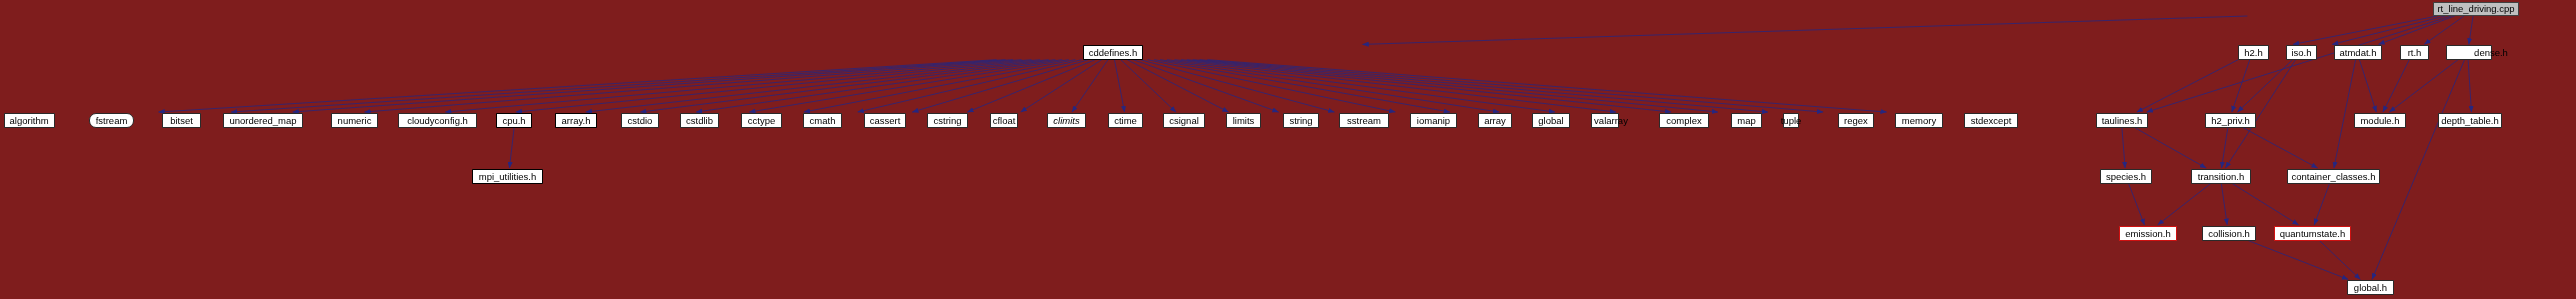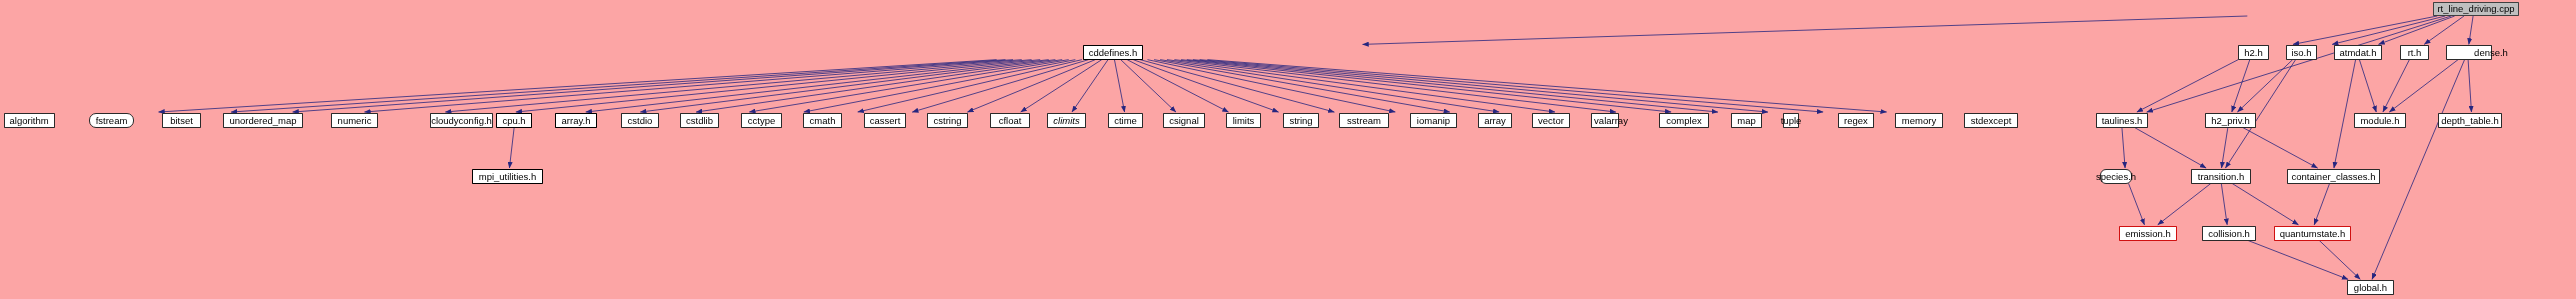--- a/index.html
+++ b/index.html
@@ -1,16 +1,16 @@
 <!DOCTYPE html>
 <html style="font-size:11.7px"><head>
 <meta charset="utf-8">
 <style>
   html,body{margin:0;padding:0;background:#ffffff;}
-  #graph{position:relative;width:2576px;height:299px;background:#fca5a5;
+  #graph{position:relative;width:2576px;height:299px;background:#7f1d1d;
          font-family:"Liberation Sans",sans-serif;overflow:hidden;}
   .node{position:absolute;box-sizing:border-box;border:0.7px solid #2a2a2a;
         background:#ffffff;color:#000000;font-size:9.5px;line-height:1;
         display:flex;align-items:center;justify-content:center;
         white-space:nowrap;height:14.6px;border-radius:0.7px;}
   .node.root{background:#bfbfbf;border:0.7px solid #404040;}
   .node.bold{border-width:1.2px;border-color:#000000;}
   .node.red{border-color:#d01010;color:#000000;}
   svg.edges{position:absolute;left:0;top:0;width:2576px;height:299px;
             overflow:visible;pointer-events:none;}
@@ -96,52 +96,52 @@
       <div class="node" style="left: 2238px; top: 45px; width: 31px;">h2.h</div>
       <div class="node" style="left: 2286px; top: 45px; width: 31px;">iso.h</div>
       <div class="node" style="left: 2334px; top: 45px; width: 48px;">atmdat.h</div>
       <div class="node" style="left: 2400px; top: 45px; width: 29px;">rt.h</div>
       <div class="node" style="left: 2446px; top: 45px; width: 45px; padding-left: 44px;">dense.h</div>
       <div class="node" style="left: 3.6px; top: 113px; width: 51px;">algorithm</div>
       <div class="node" style="left: 89px; top: 113px; width: 45px; border-radius: 7px;">fstream</div>
       <div class="node" style="left: 162px; top: 113px; width: 39px;">bitset</div>
       <div class="node" style="left: 223px; top: 113px; width: 80px;">unordered_map</div>
       <div class="node" style="left: 331px; top: 113px; width: 47px;">numeric</div>
-      <div class="node" style="left: 398px; top: 113px; width: 63px; margin-left: 32px;">cloudyconfig.h</div>
+      <div class="node" style="left: 398px; top: 113px; width: 79px;">cloudyconfig.h</div>
       <div class="node bold" style="left: 496px; top: 113px; width: 36px;">cpu.h</div>
       <div class="node bold" style="left: 555px; top: 113px; width: 42px;">array.h</div>
       <div class="node" style="left: 621px; top: 113px; width: 38px;">cstdio</div>
       <div class="node" style="left: 680px; top: 113px; width: 39px;">cstdlib</div>
       <div class="node" style="left: 741px; top: 113px; width: 41px;">cctype</div>
       <div class="node" style="left: 803px; top: 113px; width: 39px;">cmath</div>
       <div class="node" style="left: 864px; top: 113px; width: 42px;">cassert</div>
       <div class="node" style="left: 927px; top: 113px; width: 41px;">cstring</div>
-      <div class="node" style="left: 990px; top: 113px; width: 40px;">cfloat</div>
+      <div class="node" style="left: 990px; top: 113px; width: 28px;">cfloat</div>
       <div class="node" style="left: 1047px; top: 113px; width: 39px; font-style: italic;">climits</div>
       <div class="node" style="left: 1108px; top: 113px; width: 35px;">ctime</div>
       <div class="node" style="left: 1163px; top: 113px; width: 42px;">csignal</div>
       <div class="node" style="left: 1226px; top: 113px; width: 35px;">limits</div>
       <div class="node" style="left: 1283px; top: 113px; width: 36px;">string</div>
       <div class="node" style="left: 1339px; top: 113px; width: 50px;">sstream</div>
       <div class="node" style="left: 1410px; top: 113px; width: 47px;">iomanip</div>
       <div class="node" style="left: 1478px; top: 113px; width: 34px;">array</div>
-      <div class="node" style="left: 1532px; top: 113px; width: 38px;">vector</div>
+      <div class="node" style="left: 1532px; top: 113px; width: 38px;">global</div>
       <div class="node" style="left: 1591px; top: 113px; width: 28px; padding-left: 12px;">valarray</div>
       <div class="node" style="left: 1659px; top: 113px; width: 50px;">complex</div>
       <div class="node" style="left: 1731px; top: 113px; width: 31px;">map</div>
       <div class="node" style="left: 1783px; top: 113px; width: 16px;">tuple</div>
       <div class="node" style="left: 1838px; top: 113px; width: 36px;">regex</div>
       <div class="node" style="left: 1895px; top: 113px; width: 48px;">memory</div>
       <div class="node" style="left: 1964px; top: 113px; width: 54px;">stdexcept</div>
       <div class="node" style="left: 2096px; top: 113px; width: 52px;">taulines.h</div>
       <div class="node" style="left: 2205px; top: 113px; width: 51px;">h2_priv.h</div>
       <div class="node" style="left: 2354px; top: 113px; width: 52px;">module.h</div>
       <div class="node" style="left: 2438px; top: 113px; width: 64px;">depth_table.h</div>
       <div class="node bold" style="left: 472px; top: 169px; width: 71px;">mpi_utilities.h</div>
-      <div class="node" style="left: 2100px; top: 169px; width: 32px; border-radius: 6px;">species.h</div>
+      <div class="node" style="left: 2100px; top: 169px; width: 52px;">species.h</div>
       <div class="node" style="left: 2191px; top: 169px; width: 60px;">transition.h</div>
       <div class="node" style="left: 2287px; top: 169px; width: 93px;">container_classes.h</div>
       <div class="node red" style="left: 2119px; top: 226px; width: 58px;">emission.h</div>
       <div class="node" style="left: 2202px; top: 226px; width: 54px;">collision.h</div>
       <div class="node red" style="left: 2274px; top: 226px; width: 77px;">quantumstate.h</div>
       <div class="node" style="left: 2347px; top: 280px; width: 47px;">global.h</div>
     </div>
 </div>
 
 

